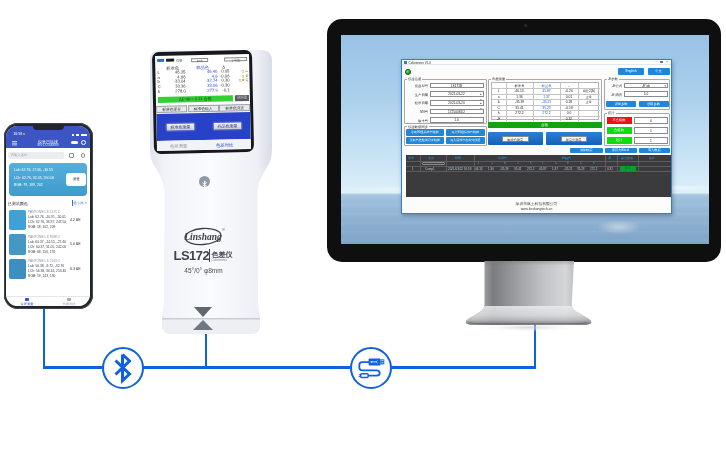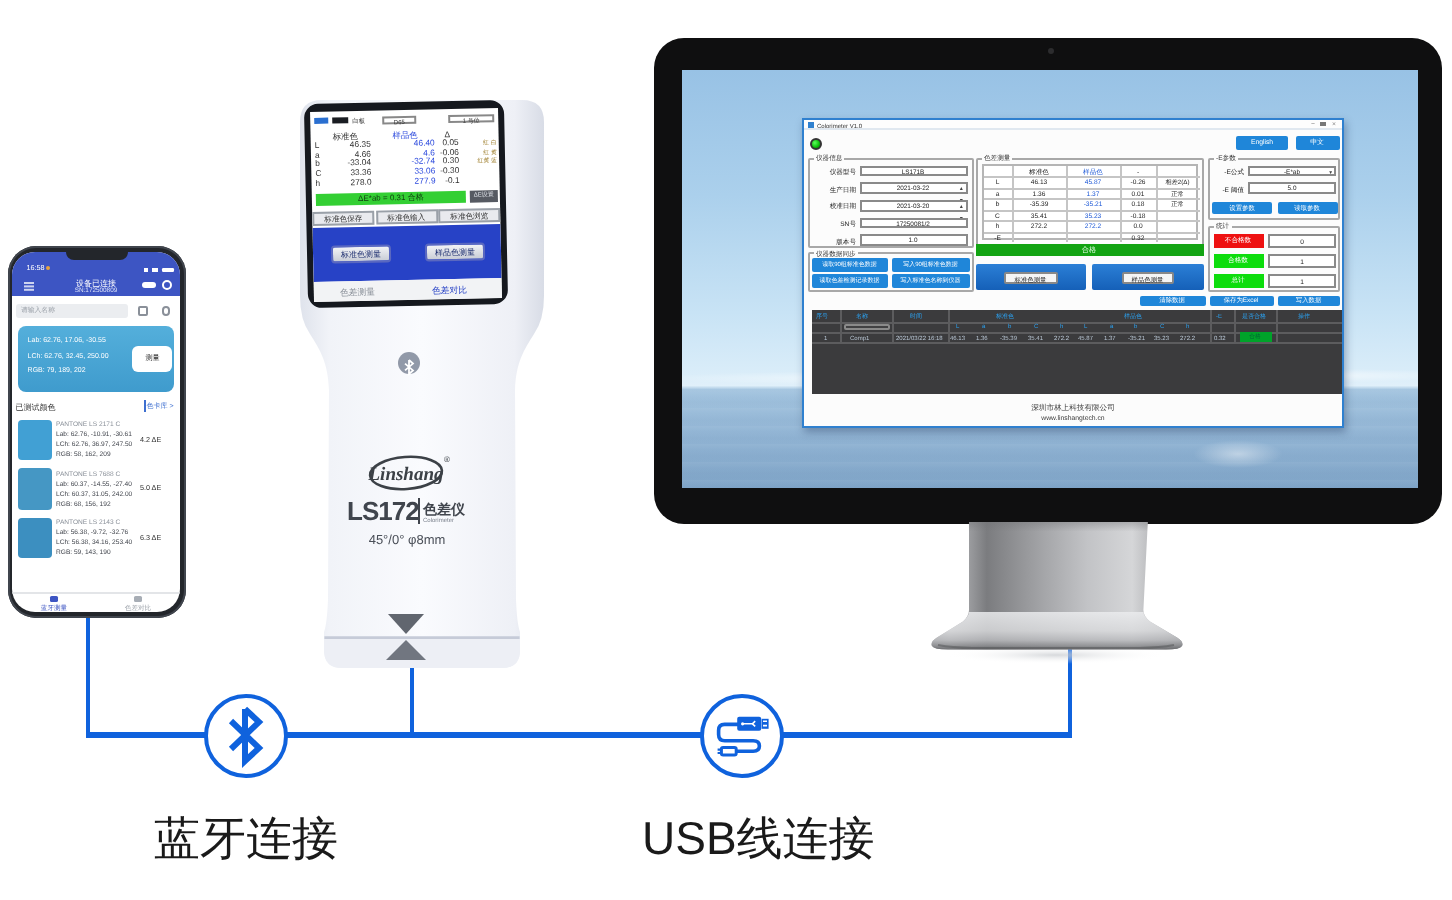--- a/index.html
+++ b/index.html
@@ -32,22 +32,20 @@
         <rect x="28.8" y="10.4" width="3.5" height="5" fill="#0f62dd" stroke="none"></rect>
         <path d="M29.5 11.6 h2 M29.5 13.8 h2" stroke="#fff" stroke-width="0.8"></path>
         <path d="M19.6 12.9 h4.6 M24.2 12.9 l1.4 -1.3 M24.2 12.9 l1.4 1.3" stroke="#fff" stroke-width="0.8"></path>
         <circle cx="19.3" cy="12.9" r="0.8" fill="#fff" stroke="none"></circle>
         <rect x="8.7" y="24.7" width="7.4" height="3.8" rx="0.9" fill="none" stroke-width="1.5"></rect>
         <path d="M8.5 25.8 H6.8 M8.5 27.5 H6.8" stroke-width="1.1"></path>
       </g>
     </svg>
   </div>
 
-  <div class="abs" style="left:77px; top:404px; width:100px; font-size:23px; color:#1a1a1a; white-space:nowrap;">蓝牙连接</div>
-  <div class="abs" style="left:321px; top:404px; width:130px; font-size:23px; color:#1a1a1a; white-space:nowrap;">USB线连接</div>
 
   <div class="abs" id="phone" style="left:3.5px; top:123px; width:89px; height:185.5px; background:#23262b; border-radius:14px; box-shadow:inset 0 0 0 1px #40454d;">
     <div class="abs" style="left:2.5px; top:2.5px; width:84px; height:180.5px; border-radius:11.5px; overflow:hidden; background:#fff;">
 
       <div class="abs" style="left:0; top:0; width:100%; height:22.5px; background:#3d55c3;">
         <div class="abs" style="left:7.3px; top:6.8px; font-size:3.6px; color:#fff;">16:58</div>
         <div class="abs" style="left:16.5px; top:7.8px; width:2px; height:2px; border-radius:50%; background:#e8a33d;"></div>
         <div class="abs" style="right:3.5px; top:8.2px; width:6px; height:2.7px; background:#fff; border-radius:0.6px;"></div>
         <div class="abs" style="right:11.5px; top:8.2px; width:2.7px; height:2.7px; background:#fff;"></div>
         <div class="abs" style="right:15.8px; top:8.2px; width:2.7px; height:2.7px; background:#fff;"></div>

